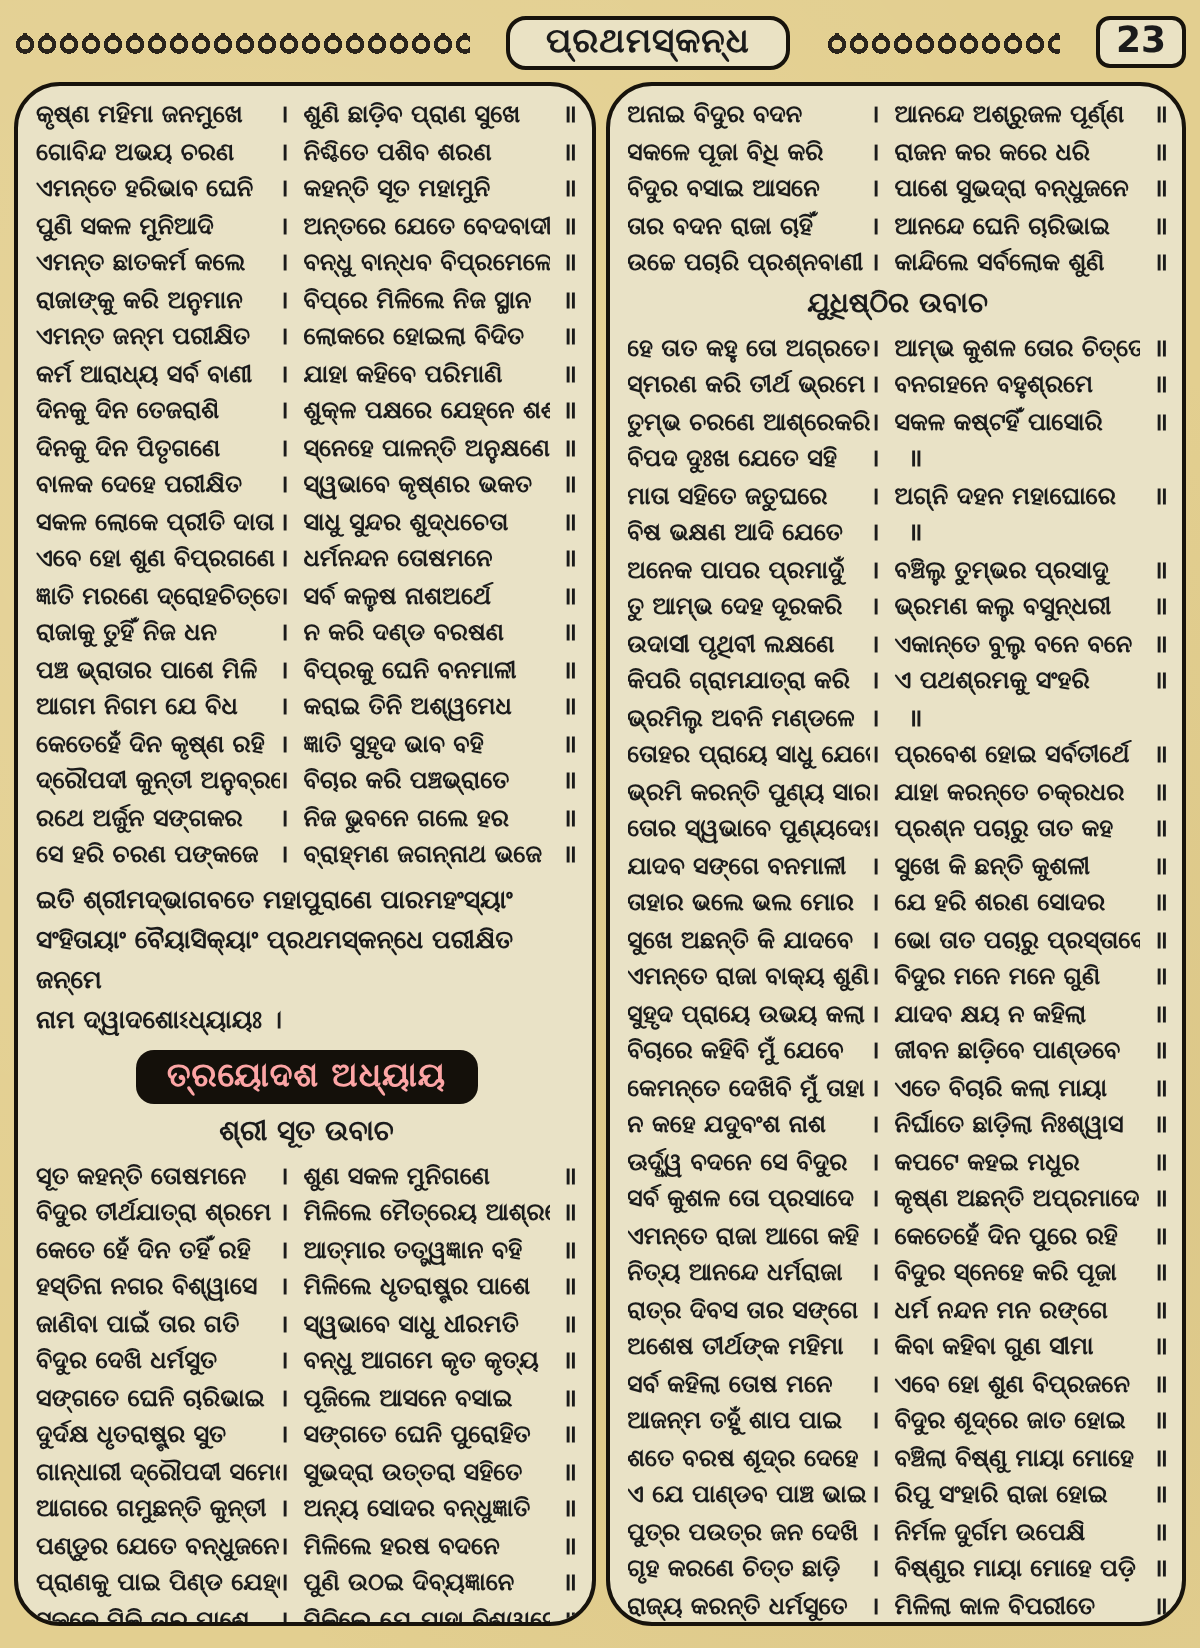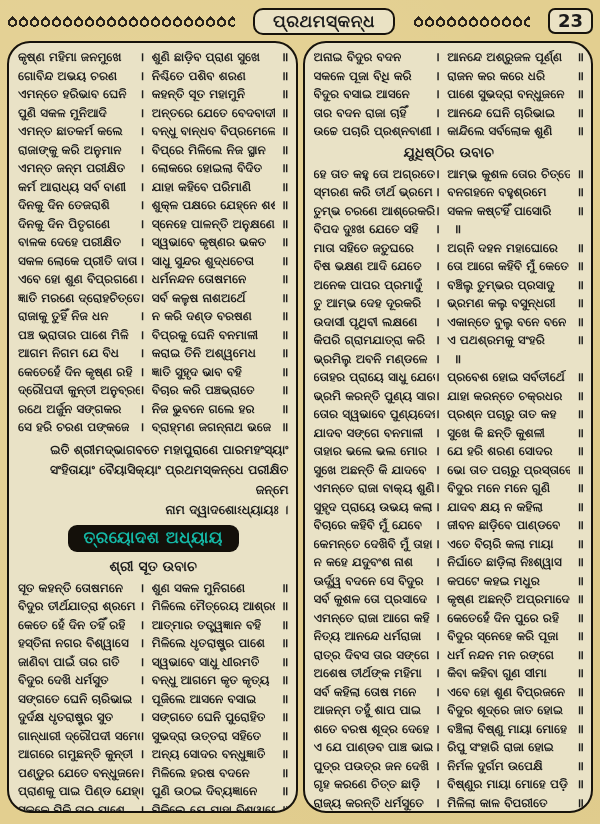--- a/index.html
+++ b/index.html
@@ -57,26 +57,26 @@
   .verse{
     display:flex;align-items:baseline;
     font-size:12px;line-height:18.5px;font-weight:600;
     white-space:nowrap;
   }
   .half-a{width:45%;overflow:hidden;}
   .sep{width:12px;text-align:left;flex:none;}
   .half-b{flex:1;overflow:hidden;}
   .dd{flex:none;width:14px;text-align:right;}
   .colophon{
-    text-align:right;font-size:12.5px;font-weight:600;
+    text-align:left;font-size:12.5px;font-weight:600;
     line-height:20px;margin:3px 0 2px 0;
   }
   .chapterbanner{
     display:block;width:fit-content;margin:5px auto 4px auto;
-    background:#14100a;color:#14b8a6;
+    background:#14100a;color:#fca5a5;
     border-radius:9px;padding:3px 16px 5px 16px;
     font-size:16.5px;font-weight:bold;letter-spacing:.5px;
   }
   .speaker{
     text-align:center;font-size:14px;font-weight:bold;
     line-height:20px;margin:1px 0 3px 0;
   }
 </style>
 </head>
 <body>
@@ -424,21 +424,20 @@
           <div class="verse">
             <span class="half-a">ମାତା ସହିତେ ଜତୁଘରେ</span>
             <span class="sep">।</span>
             <span class="half-b">ଅଗ୍ନି ଦହନ ମହାଘୋରେ</span>
             <span class="dd">॥</span>
           </div>
 
           <div class="verse">
             <span class="half-a">ବିଷ ଭକ୍ଷଣ ଆଦି ଯେତେ</span>
             <span class="sep">।</span>
-            <span class="half-b">ତୋ ଆଗେ କହିବି ମୁଁ କେତେ</span>
             <span class="dd">॥</span>
           </div>
 
           <div class="verse">
             <span class="half-a">ଅନେକ ପାପର ପ୍ରମାଦୁଁ</span>
             <span class="sep">।</span>
             <span class="half-b">ବଞ୍ଚିଲୁ ତୁମ୍ଭର ପ୍ରସାଦୁ</span>
             <span class="dd">॥</span>
           </div>
 

